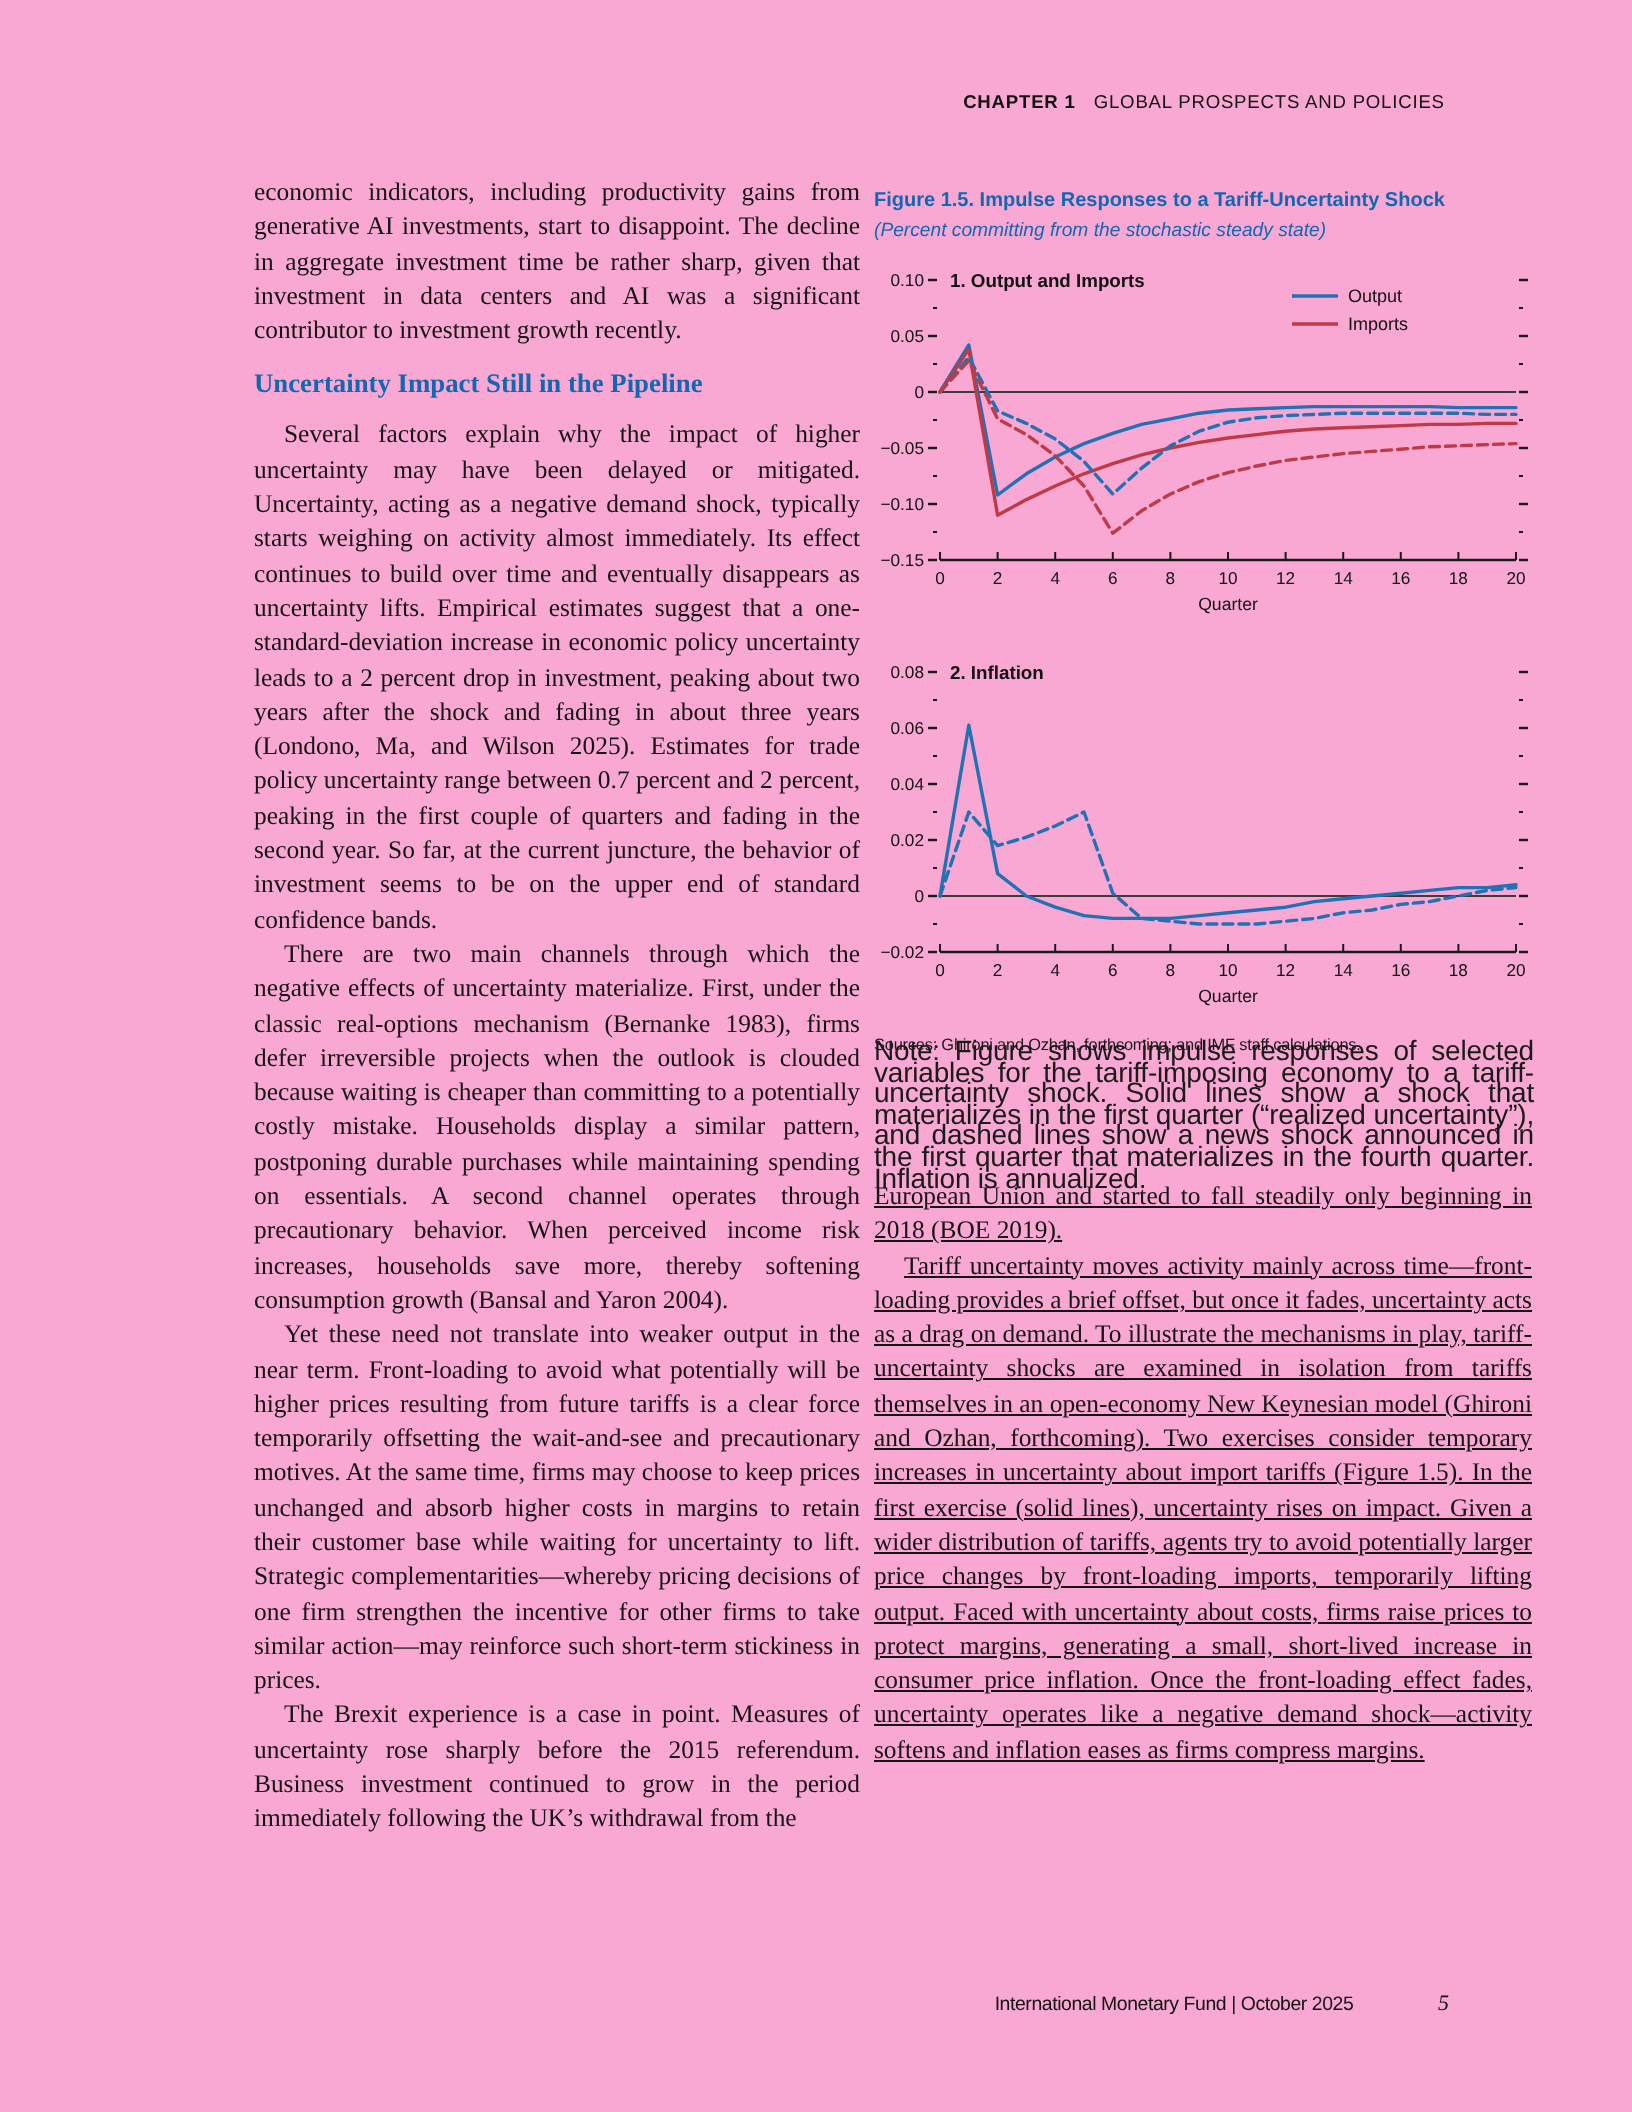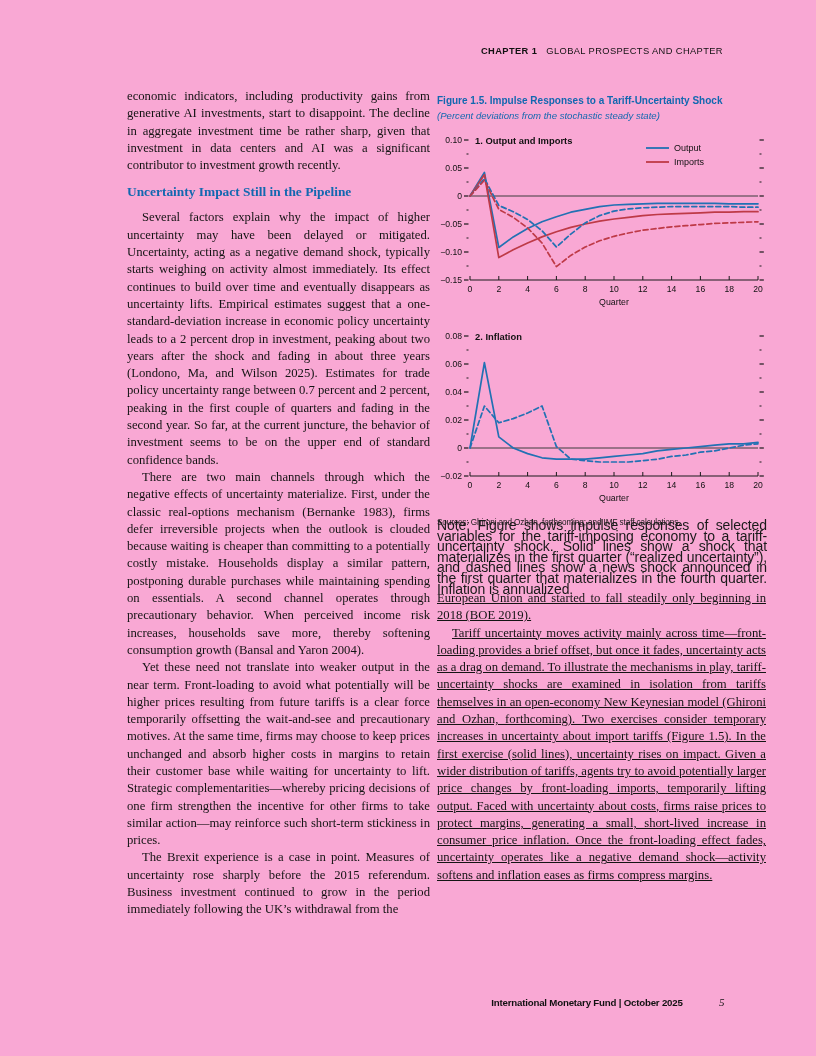--- a/index.html
+++ b/index.html
@@ -19,45 +19,45 @@
   .figure{position:absolute;left:437px;top:94px;width:330px;font-family:"Liberation Sans",sans-serif;}
   .fig-title{position:absolute;top:0;left:0;width:330px;font-size:10px;font-weight:bold;color:#1268b0;line-height:14px;}
   .fig-subtitle{position:absolute;top:16px;left:0;width:330px;font-size:9.6px;font-style:italic;color:#1268b0;}
   .chart1{position:absolute;top:36px;left:0;}
   .chart2{position:absolute;top:232px;left:0;}
   svg text{font-family:"Liberation Sans",sans-serif;}
   .fig-sources{position:absolute;top:424px;left:0;width:330px;font-size:8.2px;line-height:10.6px;color:#1a1a1a;letter-spacing:-0.1px;}
   .fig-note{position:absolute;top:426px;left:0;width:330px;font-size:14px;line-height:10.6px;color:#1a1a1a;letter-spacing:-0.1px;text-align:justify;}
   
   .footer-text{position:absolute;top:997px;left:437px;width:300px;text-align:center;
-          font-family:"Liberation Sans",sans-serif;font-size:9.7px;font-weight:bold;letter-spacing:-0.2px;color:#111;}
+          font-family:"Liberation Sans",sans-serif;font-size:9.7px;font-weight:normal;letter-spacing:-0.2px;color:#111;}
   .page-number{position:absolute;top:996px;left:719px;font-size:11px;font-style:italic;color:#111;}
 </style>
 </head>
 <body>
 
 <div class="page">
 
   <div class="header">
     <span class="chapter">CHAPTER 1</span>
-    <span>GLOBAL PROSPECTS AND CHAPTER</span>
+    <span>GLOBAL PROSPECTS AND POLICIES</span>
   </div>
 
   <div class="col-left body-text">
     <p>economic indicators, including productivity gains from generative AI investments, start to disappoint. The decline in aggregate investment time be rather sharp, given that investment in data centers and AI was a significant contributor to investment growth recently.</p>
     <h3 class="section-heading">Uncertainty Impact Still in the Pipeline</h3>
     <p class="indent">Several factors explain why the impact of higher uncertainty may have been delayed or mitigated. Uncertainty, acting as a negative demand shock, typically starts weighing on activity almost immediately. Its effect continues to build over time and eventually disappears as uncertainty lifts. Empirical estimates suggest that a one-standard-deviation increase in economic policy uncertainty leads to a 2 percent drop in investment, peaking about two years after the shock and fading in about three years (Londono, Ma, and Wilson 2025). Estimates for trade policy uncertainty range between 0.7 percent and 2 percent, peaking in the first couple of quarters and fading in the second year. So far, at the current juncture, the behavior of investment seems to be on the upper end of standard confidence bands.</p>
     <p class="indent">There are two main channels through which the negative effects of uncertainty materialize. First, under the classic real-options mechanism (Bernanke 1983), firms defer irreversible projects when the outlook is clouded because waiting is cheaper than committing to a potentially costly mistake. Households display a similar pattern, postponing durable purchases while maintaining spending on essentials. A second channel operates through precautionary behavior. When perceived income risk increases, households save more, thereby softening consumption growth (Bansal and Yaron 2004).</p>
     <p class="indent">Yet these need not translate into weaker output in the near term. Front-loading to avoid what potentially will be higher prices resulting from future tariffs is a clear force temporarily offsetting the wait-and-see and precautionary motives. At the same time, firms may choose to keep prices unchanged and absorb higher costs in margins to retain their customer base while waiting for uncertainty to lift. Strategic complementarities—whereby pricing decisions of one firm strengthen the incentive for other firms to take similar action—may reinforce such short-term stickiness in prices.</p>
     <p class="indent">The Brexit experience is a case in point. Measures of uncertainty rose sharply before the 2015 referendum. Business investment continued to grow in the period immediately following the UK’s withdrawal from the</p>
   </div>
 
   <div class="figure">
     <div class="fig-title">Figure 1.5.  Impulse Responses to a Tariff-Uncertainty Shock</div>
-    <div class="fig-subtitle">(Percent deviations from the stochastic steady state)</div>
+    <div class="fig-subtitle">(Percent committing from the stochastic steady state)</div>
     <svg class="chart1" width="330" height="186" viewBox="0 0 330 186">
         <line x1="33" y1="66" x2="321" y2="66" stroke="#3c3c3c" stroke-width="1"></line>
         <line x1="27" y1="150" x2="31.5" y2="150" stroke="#1a1a1a" stroke-width="1.2"></line>
         <line x1="322.5" y1="150" x2="327" y2="150" stroke="#1a1a1a" stroke-width="1.2"></line>
         <text x="25" y="153" text-anchor="end" font-size="8.6" fill="#111">−0.15</text>
         <line x1="29.5" y1="136" x2="31.5" y2="136" stroke="#1a1a1a" stroke-width="1"></line>
         <line x1="322.5" y1="136" x2="324.5" y2="136" stroke="#1a1a1a" stroke-width="1"></line>
         <line x1="27" y1="122" x2="31.5" y2="122" stroke="#1a1a1a" stroke-width="1.2"></line>
         <line x1="322.5" y1="122" x2="327" y2="122" stroke="#1a1a1a" stroke-width="1.2"></line>
         <text x="25" y="125" text-anchor="end" font-size="8.6" fill="#111">−0.10</text>

